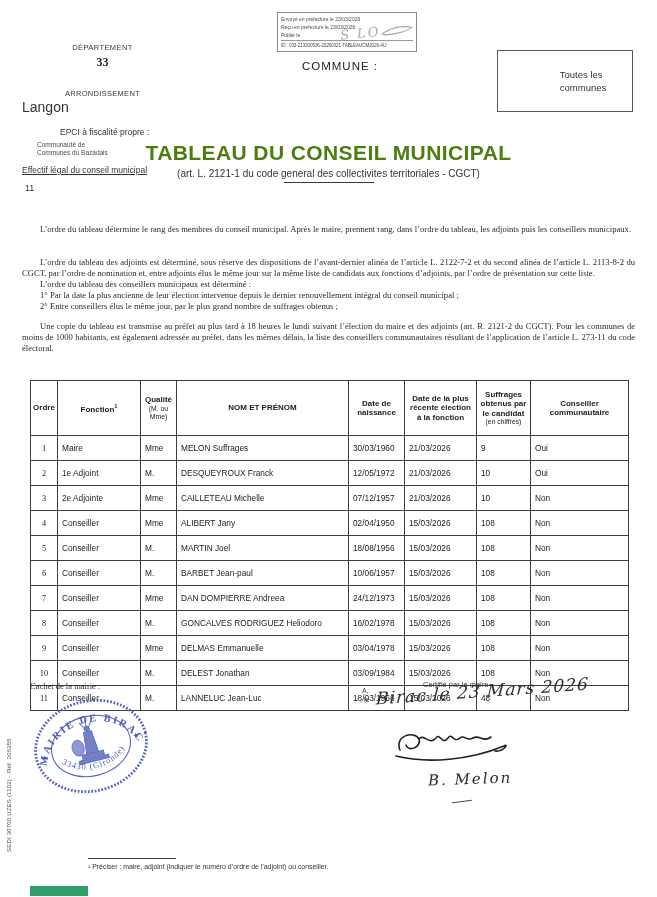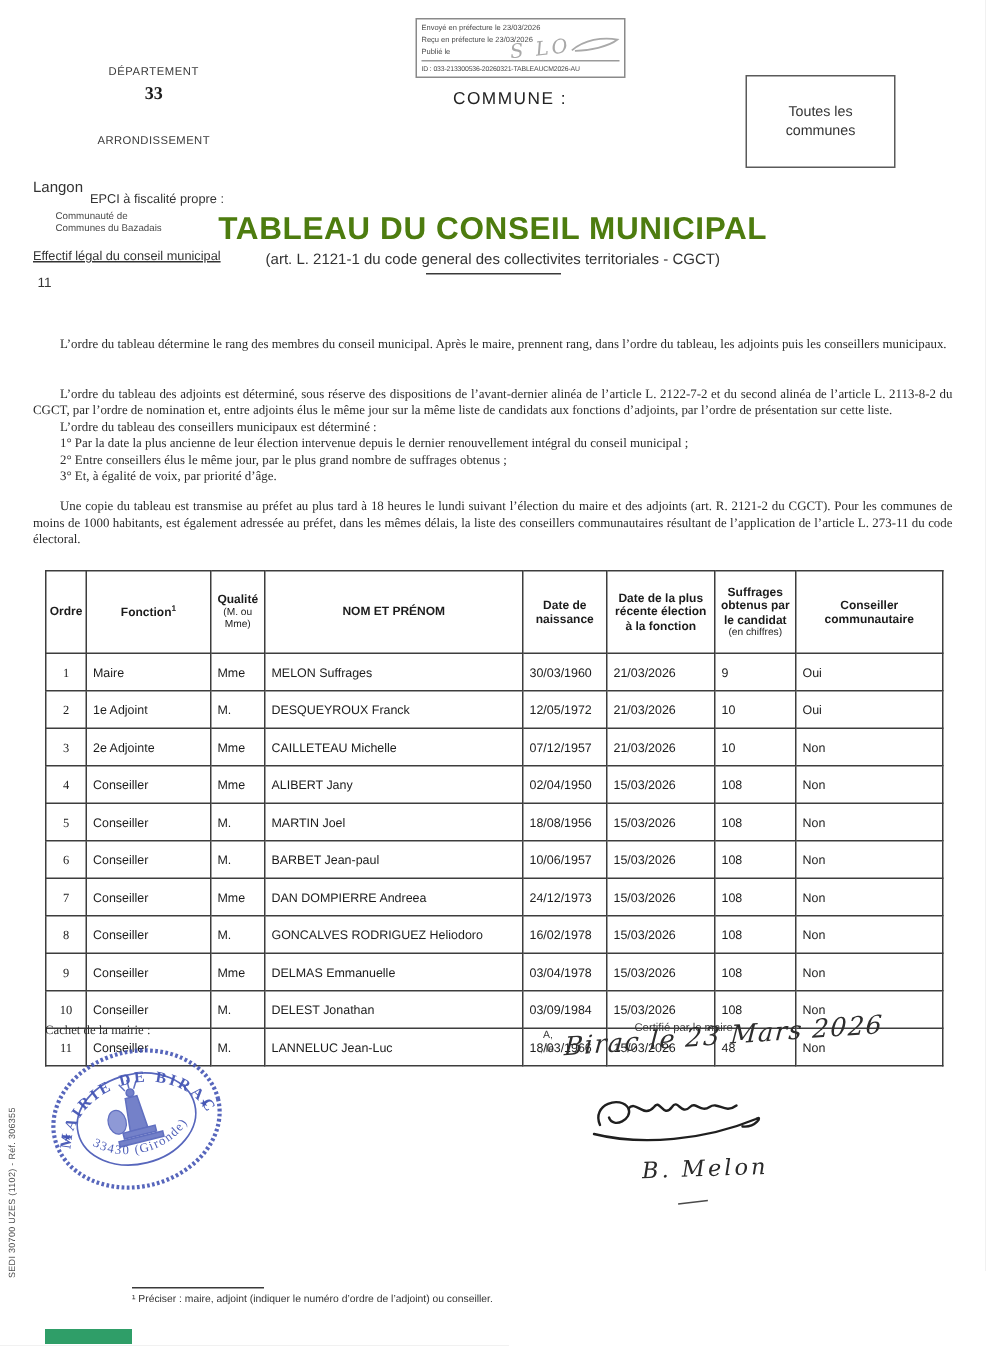--- a/index.html
+++ b/index.html
@@ -11,29 +11,29 @@
   
   .pref-box{left:277px;top:12px;width:132px;border:1px solid #8a8a8a;background:#fff;
             font-size:5px;line-height:8px;color:#4a4a4a;padding:2px 3px 1px 3px;}
   .pref-box .idline{border-top:1px solid #9a9a9a;margin-top:1px;padding-top:1px;
                     font-size:4.6px;letter-spacing:-0.1px;}
   .pref-initials{left:340px;top:24px;font-size:13px;color:#a9a9a9;font-style:italic;
                  font-family:"DejaVu Serif",serif;transform:rotate(-6deg);letter-spacing:2px;}
 
   
   .all-communes{left:497px;top:50px;width:98px;height:60px;border:1px solid #5a5a5a;
-                display:flex;align-items:center;justify-content:center;text-align:center;
-                font-size:9.5px;line-height:13px;color:#333;}
+                display:flex;align-items:center;justify-content:center;text-align:left;
+                font-size:9.5px;line-height:13px;color:#333;padding-left:36px;}
 
   
   .dept-label{left:55px;top:43px;width:95px;text-align:center;font-size:7.5px;letter-spacing:.4px;color:#3a3a3a;}
   .dept-value{left:55px;top:55px;width:95px;text-align:center;font-size:12px;font-weight:bold;
               font-family:"Liberation Serif",serif;color:#1d1d1d;}
   .arr-label{left:55px;top:89px;width:95px;text-align:center;font-size:7.5px;letter-spacing:.3px;color:#3a3a3a;}
-  .arr-value{left:22px;top:120px;font-size:10px;color:#333;}
+  .arr-value{left:22px;top:99px;font-size:14px;color:#333;}
   .epci-label{left:60px;top:127px;font-size:8.5px;color:#333;}
   .epci-value{left:37px;top:141px;font-size:6.5px;line-height:8px;color:#4a4a4a;}
   .eff-label{left:22px;top:165px;font-size:8.5px;color:#333;text-decoration:underline;}
   .eff-value{left:25px;top:183px;font-size:9px;color:#333;}
 
   
   .commune-label{left:230px;top:60px;width:220px;text-align:center;font-size:11.5px;letter-spacing:1px;color:#222;}
   .commune-name{left:230px;top:84px;width:220px;text-align:center;font-size:19px;font-weight:bold;
                 font-family:"Liberation Serif",serif;letter-spacing:2px;color:#161616;}
 
@@ -121,21 +121,20 @@
   <div class="abs main-title">TABLEAU DU CONSEIL MUNICIPAL</div>
   <div class="abs sub-title">(art. L. 2121-1 du code general des collectivites territoriales - CGCT)</div>
   <div class="abs title-rule"></div>
 
   <div class="abs paras">
     <p>L’ordre du tableau détermine le rang des membres du conseil municipal. Après le maire, prennent rang, dans l’ordre du tableau, les adjoints puis les conseillers municipaux.</p>
     <p class="gap7">L’ordre du tableau des adjoints est déterminé, sous réserve des dispositions de l’avant-dernier alinéa de l’article L. 2122-7-2 et du second alinéa de l’article L. 2113-8-2 du CGCT, par l’ordre de nomination et, entre adjoints élus le même jour sur la même liste de candidats aux fonctions d’adjoints, par l’ordre de présentation sur cette liste.</p>
     <p>L’ordre du tableau des conseillers municipaux est déterminé :</p>
     <p>1° Par la date la plus ancienne de leur élection intervenue depuis le dernier renouvellement intégral du conseil municipal ;</p>
     <p>2° Entre conseillers élus le même jour, par le plus grand nombre de suffrages obtenus ;</p>
-    <p>3° Et, à égalité de voix, par priorité d’âge.</p>
     <p class="gap9">Une copie du tableau est transmise au préfet au plus tard à 18 heures le lundi suivant l’élection du maire et des adjoints (art. R. 2121-2 du CGCT). Pour les communes de moins de 1000 habitants, est également adressée au préfet, dans les mêmes délais, la liste des conseillers communautaires résultant de l’application de l’article L. 273-11 du code électoral.</p>
   </div>
 
   <table class="conseil">
     <colgroup>
       <col class="w0">
         <col class="w1">
         <col class="w2">
         <col class="w3">
       <col class="w4">

